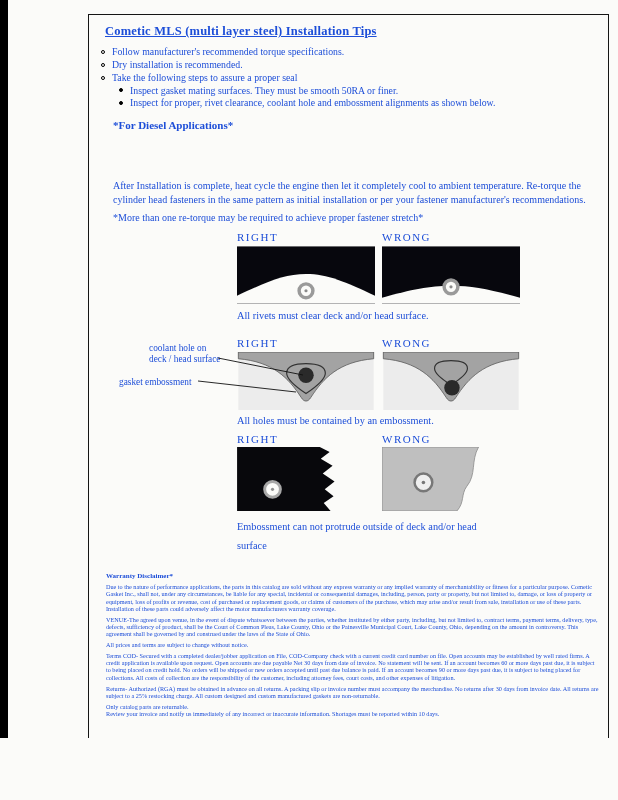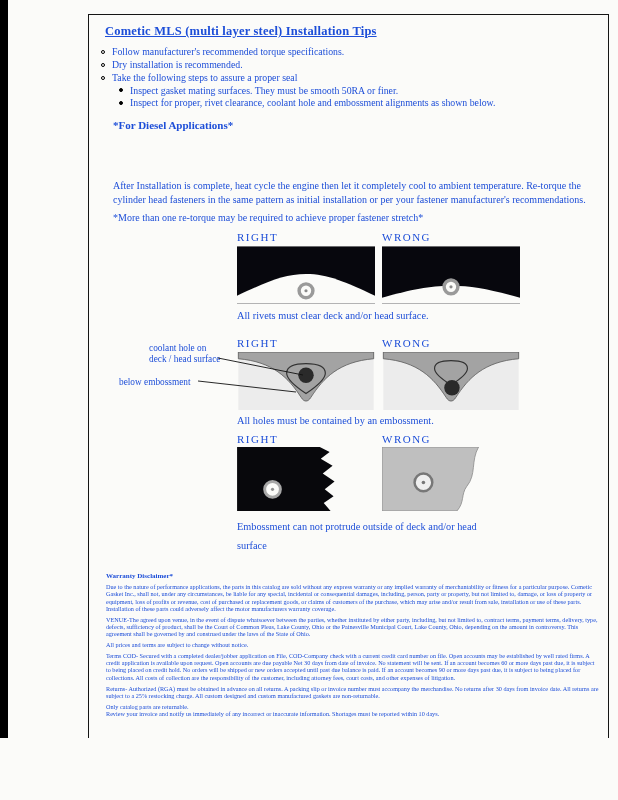--- a/index.html
+++ b/index.html
@@ -122,21 +122,21 @@
         <rect width="140" height="60" fill="#ececec"></rect>
         <path d="M0,0 H140 V7 C104,10 88,27 75,47 C72,52 68,52 65,47 C52,27 36,10 0,7 Z" fill="#a3a3a3" stroke="#555" stroke-width="0.8"></path>
         <path d="M70,34 C62,29 53,23 53,17 C53,11 60,9 70,9 C80,9 87,11 87,17 C87,23 78,29 70,34 Z" fill="none" stroke="#333" stroke-width="1.2"></path>
         <circle cx="71" cy="37" r="8" fill="#2a2a2a"></circle>
       </svg>
     </div>
     <div class="callout co-coolant">
       <div>coolant hole on</div>
       <div>deck / head surface</div>
     </div>
-    <div class="callout co-emboss">below embossment</div>
+    <div class="callout co-emboss">gasket embossment</div>
     <svg class="callout-lines" viewBox="0 0 120 50" width="120" height="50">
       <line x1="26" y1="8" x2="111" y2="25" stroke="#111" stroke-width="0.9"></line>
       <line x1="6" y1="31" x2="104" y2="42" stroke="#111" stroke-width="0.9"></line>
     </svg>
     <div class="caption cap2">All holes must be contained by an embossment.</div>
 
     <div class="dg-label c1 rowh3">RIGHT</div>
     <div class="dg-label c2 rowh3">WRONG</div>
     <div class="panel pr3" style="left:148px">
       <svg viewBox="0 0 140 65" width="138" height="64">

